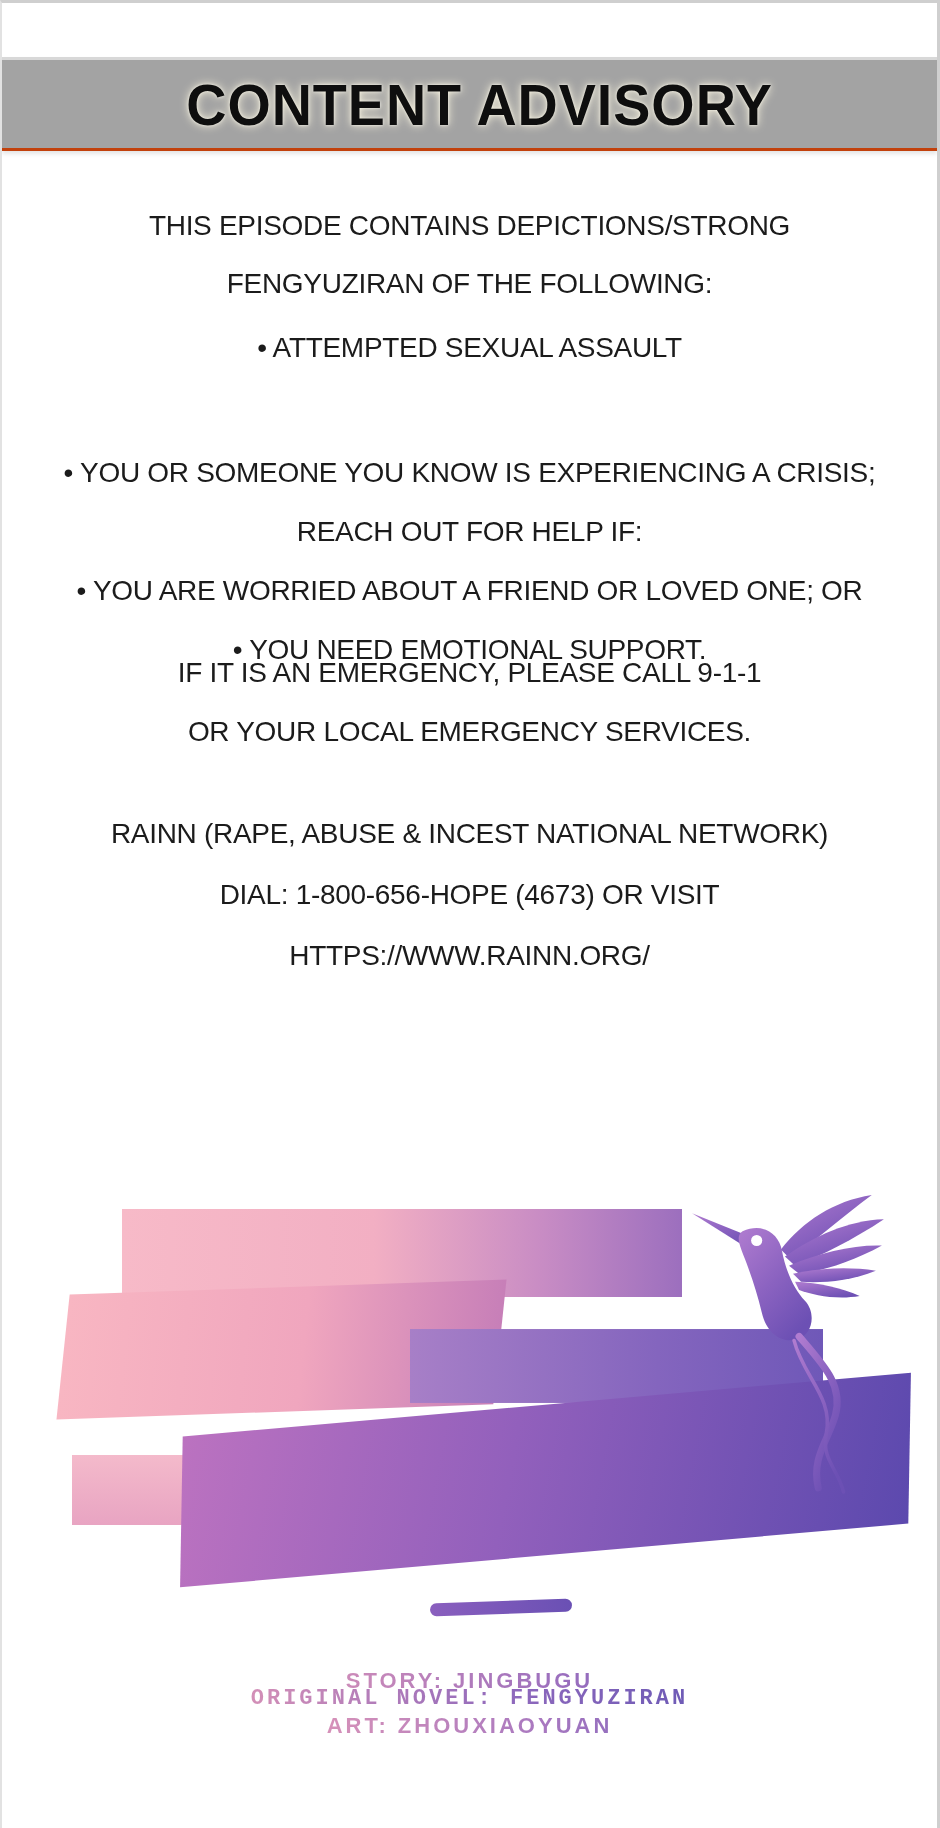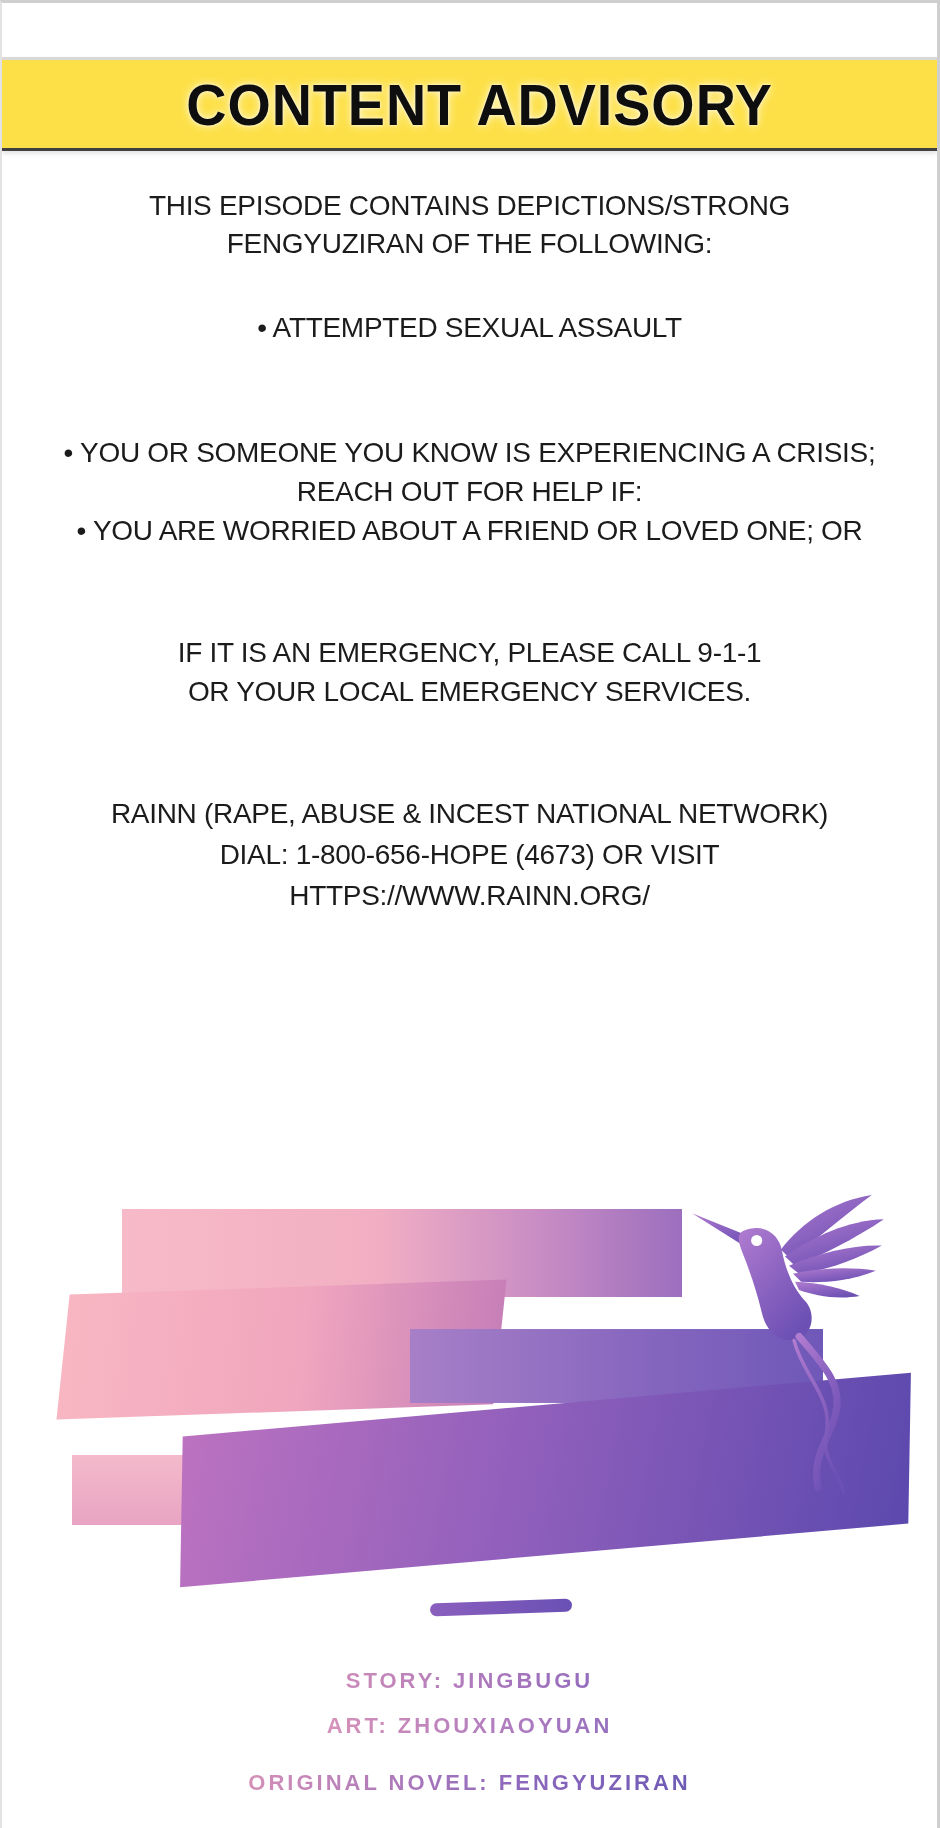--- a/index.html
+++ b/index.html
@@ -5,35 +5,35 @@
   html,body{margin:0;padding:0;background:#ffffff;}
   .page{
     position:relative;width:940px;height:1828px;background:#ffffff;overflow:hidden;
     border-top:3px solid #cfcfcf;border-left:2px solid #e2e2e2;border-right:3px solid #cfcfcf;
     box-sizing:border-box;
     font-family:"Liberation Sans",sans-serif;
   }
   
   .banner{
     position:absolute;left:0;right:0;top:54px;height:88px;
-    background:#fde047;
-    border-top:3px solid #d8d8d8;border-bottom:3px solid #404040;
+    background:#a3a3a3;
+    border-top:3px solid #d8d8d8;border-bottom:3px solid #c2410c;
     box-shadow:0 3px 4px rgba(0,0,0,0.10);
     display:flex;align-items:center;justify-content:center;padding-left:21px;
   }
   .banner h1{
     margin:0;font-size:58px;font-weight:bold;letter-spacing:1px;color:#0e0e0e;
     transform:scaleX(0.96);
     text-shadow:0 0 10px rgba(255,250,225,0.95),0 0 3px rgba(255,255,255,0.85);
     white-space:nowrap;
   }
   
   .adv{position:absolute;left:0;right:0;text-align:center;color:#1b1b1b;
        font-size:28px;line-height:38px;letter-spacing:-0.3px;white-space:nowrap;}
-  .adv div{white-space:nowrap;}
+  .adv div{white-space:nowrap;margin-top:20px;}
   .intro{top:184px;}
   .warnings{top:305px;line-height:40px;}
   .help{top:430px;line-height:39px;}
   .emergency{top:630px;line-height:39px;}
   .rainn{top:790px;line-height:41px;}
   
   .grad{-webkit-background-clip:text;background-clip:text;color:transparent;}
   .logo-guiding{
     position:absolute;left:120px;top:1206px;width:560px;text-align:center;
     font-family:"Liberation Serif","DejaVu Serif",serif;font-weight:bold;
@@ -70,21 +70,21 @@
   }
   .bird{position:absolute;left:688px;top:1190px;width:202px;height:308px;}
   
   .credit{
     position:absolute;left:0;right:0;text-align:center;
     font-weight:bold;font-size:22px;letter-spacing:3px;line-height:1.1;white-space:nowrap;
     -webkit-background-clip:text;background-clip:text;color:transparent;
   }
   .credit.story{top:1666px;background-image:linear-gradient(90deg,#EF9FB5 20%,#9B6FBE 60%,#655BB8 85%);}
   .credit.art{top:1711px;background-image:linear-gradient(90deg,#EF9FB5 22%,#A878C0 58%,#6A5CBA 82%);}
-  .credit.novel{top:1768px;background-image:linear-gradient(90deg,#EF9FB5 15%,#8E68BC 55%,#5A52B2 85%);}
+  .credit.novel{top:1684px;background-image:linear-gradient(90deg,#EF9FB5 15%,#8E68BC 55%,#5A52B2 85%);font-family:Liberation Mono, monospace;}
 </style>
 </head>
 <body>
 
 <div class="page">
 
   <header class="banner">
     <h1>CONTENT ADVISORY</h1>
   </header>
 
@@ -94,20 +94,21 @@
   </section>
 
   <section class="adv warnings">
     <div>• ATTEMPTED SEXUAL ASSAULT</div>
   </section>
 
   <section class="adv help">
     <div>• YOU OR SOMEONE YOU KNOW IS EXPERIENCING A CRISIS;</div>
     <div>REACH OUT FOR HELP IF:</div>
     <div>• YOU ARE WORRIED ABOUT A FRIEND OR LOVED ONE; OR</div>
+    <div>• YOU NEED EMOTIONAL SUPPORT.</div>
   </section>
 
   <section class="adv emergency">
     <div>IF IT IS AN EMERGENCY, PLEASE CALL 9-1-1</div>
     <div>OR YOUR LOCAL EMERGENCY SERVICES.</div>
   </section>
 
   <section class="adv rainn">
     <div>RAINN (RAPE, ABUSE &amp; INCEST NATIONAL NETWORK)</div>
     <div>DIAL: 1-800-656-HOPE (4673) OR VISIT</div>

